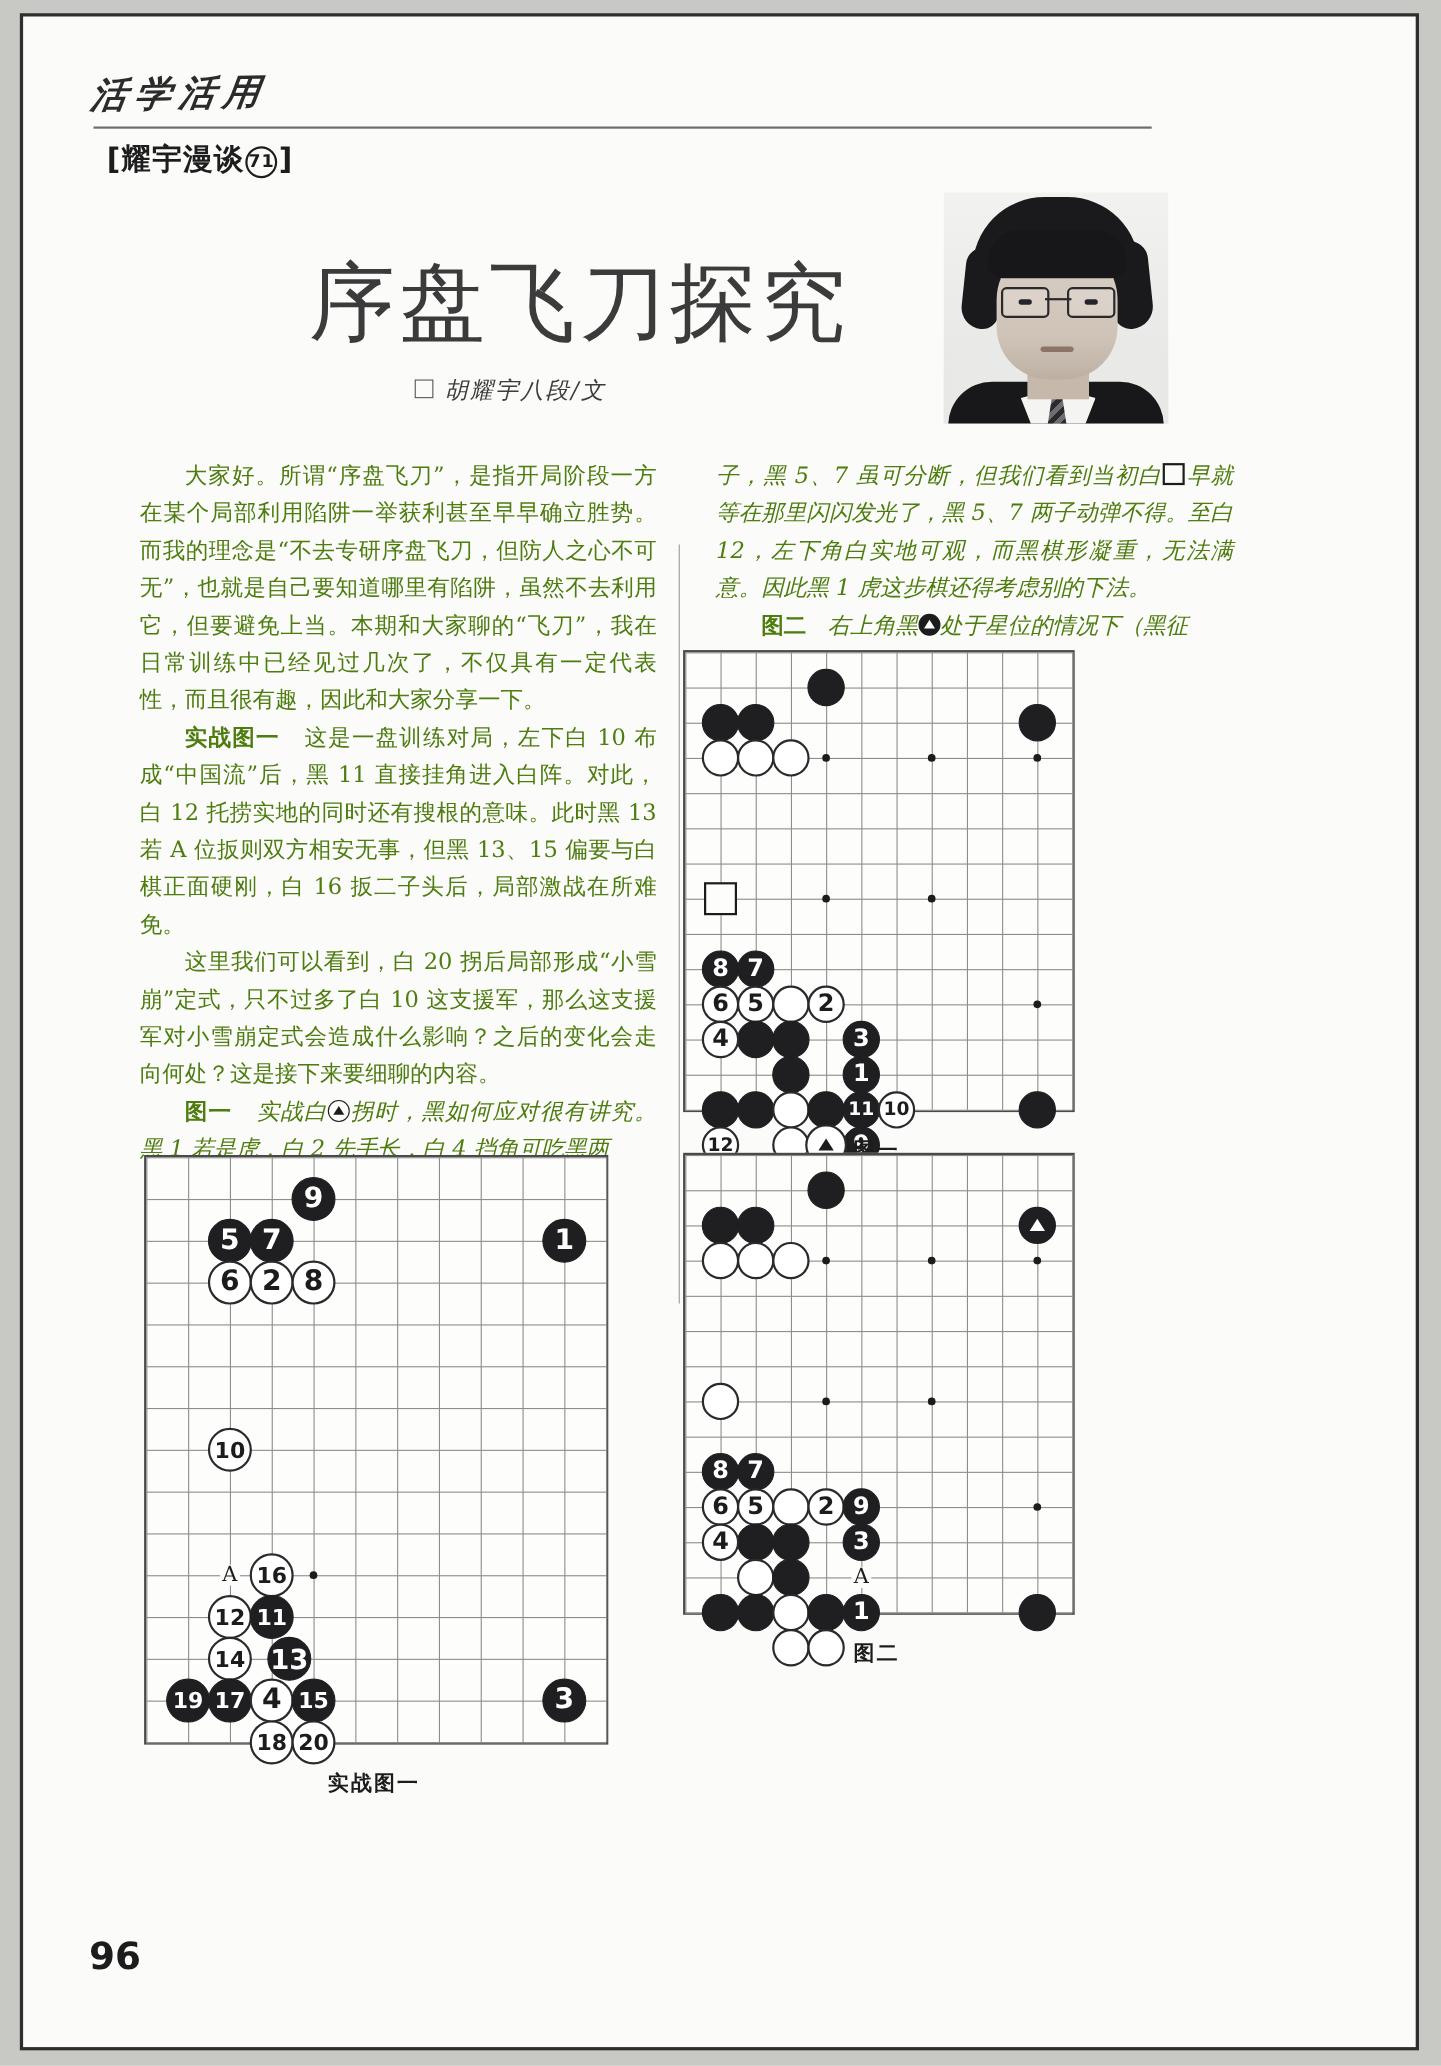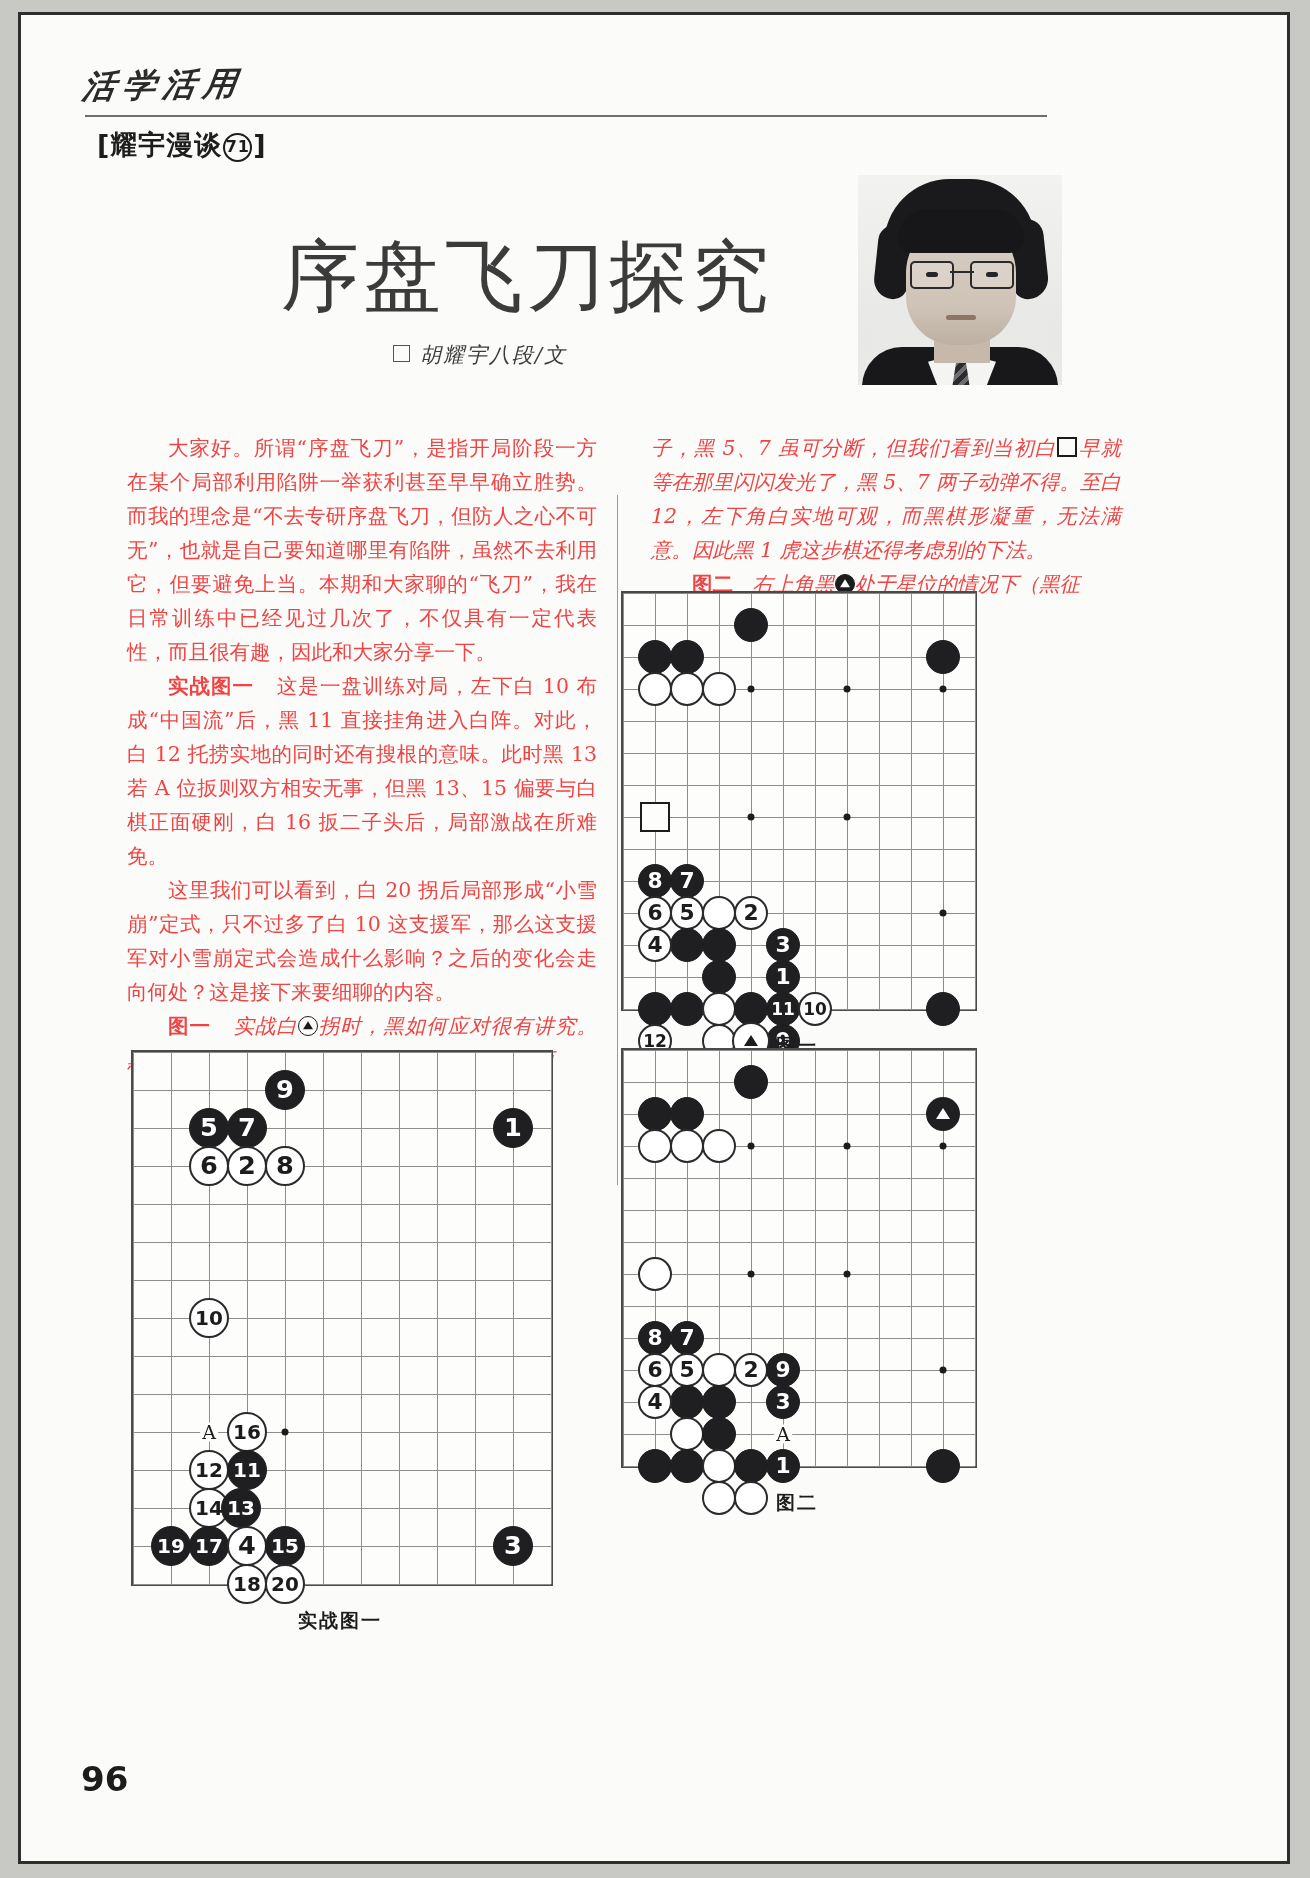--- a/index.html
+++ b/index.html
@@ -119,38 +119,37 @@
   
   .title{
     position:absolute;left:196px;top:222px;width:620px;
     font-family:"DejaVu Sans","Liberation Sans",sans-serif;
     font-size:78px;font-weight:300;color:#3b3b3b;
     letter-spacing:4px;white-space:nowrap;
     line-height:1;
     text-align:center;
   }
   .byline{
-    position:absolute;left:372px;top:326px;
+    position:absolute;left:356px;top:326px;
     font-family:"DejaVu Serif","Liberation Serif",serif;
     font-size:21px;color:#3c3c3c;letter-spacing:2px;white-space:nowrap;
     font-style:italic;
     text-align:center;
   }
   .byline .sq{
     display:inline-block;width:15px;height:15px;border:1.6px solid #555;
     margin-right:10px;vertical-align:0px;
   }
 
   
   .col{
     position:absolute;top:400px;width:470px;
     font-family:"DejaVu Serif","Liberation Serif",serif;
-    font-size:20.5px;line-height:34px;color:#ef4444;
+    font-size:20.5px;line-height:34px;color:#4d7c0f;
     text-align:justify;
-    margin-top:16px;
   }
   .col.left{left:106px;}
   .col.right{left:630px;}
   .coldiv{
     position:absolute;left:596px;top:480px;width:0;height:690px;
     border-left:1.6px solid #9a9a9a;
   }
   .col p{margin:0;}
   .col p.ind{text-indent:2em;}
   .col p.k{font-style:italic;}
@@ -329,21 +328,21 @@
           <div class="stone b" style="width: 40px; height: 40px; left: 114px; top: 76px; font-size: 25.6px;">7</div>
           <div class="stone b" style="width: 40px; height: 40px; left: 380px; top: 76px; font-size: 25.6px;">1</div>
           <div class="stone w" style="width: 40px; height: 40px; left: 76px; top: 114px; font-size: 25.6px;">6</div>
           <div class="stone w" style="width: 40px; height: 40px; left: 114px; top: 114px; font-size: 25.6px;">2</div>
           <div class="stone w" style="width: 40px; height: 40px; left: 152px; top: 114px; font-size: 25.6px;">8</div>
           <div class="stone w" style="width: 40px; height: 40px; left: 76px; top: 266px; font-size: 20px;">10</div>
           <div class="stone w" style="width: 40px; height: 40px; left: 114px; top: 380px; font-size: 20px; text-align: center;">16</div>
           <div class="stone w" style="width: 40px; height: 40px; left: 76px; top: 418px; font-size: 20px;">12</div>
           <div class="stone b" style="width: 40px; height: 40px; left: 114px; top: 418px; font-size: 20px;">11</div>
           <div class="stone w" style="width: 40px; height: 40px; left: 76px; top: 456px; font-size: 20px;">14</div>
-          <div class="stone b" style="width: 40px; height: 40px; left: 108px; top: 456px; font-size: 20px;">13</div>
+          <div class="stone b" style="width: 40px; height: 40px; left: 130px; top: 456px; font-size: 25px;">13</div>
           <div class="stone b" style="width: 40px; height: 40px; left: 38px; top: 494px; font-size: 20px;">19</div>
           <div class="stone b" style="width: 40px; height: 40px; left: 76px; top: 494px; font-size: 20px;">17</div>
           <div class="stone w" style="width: 40px; height: 40px; left: 114px; top: 494px; font-size: 25.6px;">4</div>
           <div class="stone b" style="width: 40px; height: 40px; left: 152px; top: 494px; font-size: 20px;">15</div>
           <div class="stone b" style="width: 40px; height: 40px; left: 380px; top: 494px; font-size: 25.6px;">3</div>
           <div class="stone w" style="width: 40px; height: 40px; left: 114px; top: 532px; font-size: 20px;">18</div>
           <div class="stone w" style="width: 40px; height: 40px; left: 152px; top: 532px; font-size: 20px;">20</div>
           <div class="letter" style="left: 76px; top: 380px;">A</div>
         </div>
         <div class="fig-cap" style="top: 558px;">实战图一</div>

